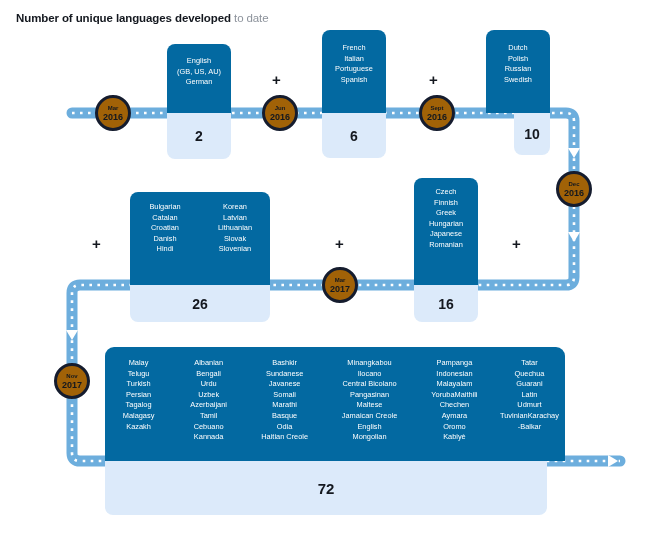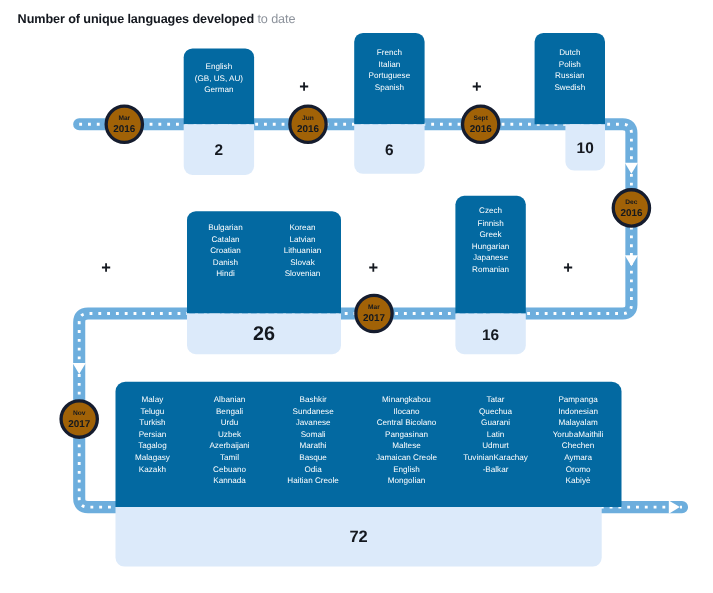--- a/index.html
+++ b/index.html
@@ -133,40 +133,40 @@
           <div>Dutch</div>
           <div>Polish</div>
           <div>Russian</div>
           <div>Swedish</div>
         </div>
       </div>
     </div>
     <div class="bot" style="height:42px;font-size:14px;margin-left:28px;">10</div>
   </div>
 
-  <div class="grp" id="g4" style="left:130px;top:192px;width:140px;margin-left:40px;">
+  <div class="grp" id="g4" style="left:130px;top:192px;width:140px;">
     <div class="top" style="height:93px;padding-top:10px;">
       <div class="cols">
         <div class="col" style="width:70px;">
           <div>Bulgarian</div>
           <div>Catalan</div>
           <div>Croatian</div>
           <div>Danish</div>
           <div>Hindi</div>
         </div>
         <div class="col" style="width:70px;">
           <div>Korean</div>
           <div>Latvian</div>
           <div>Lithuanian</div>
           <div>Slovak</div>
           <div>Slovenian</div>
         </div>
       </div>
     </div>
-    <div class="bot" style="height:37px;font-size:18px;">26</div>
+    <div class="bot" style="height:37px;font-size:14px;">26</div>
   </div>
 
   <div class="grp" id="g5" style="left:414px;top:178px;width:64px;">
     <div class="top" style="height:107px;padding-top:9px;">
       <div class="cols">
         <div class="col">
           <div>Czech</div>
           <div>Finnish</div>
           <div>Greek</div>
           <div>Hungarian</div>
@@ -213,39 +213,39 @@
         <div class="col" style="width:92px;">
           <div>Minangkabou</div>
           <div>Ilocano</div>
           <div>Central Bicolano</div>
           <div>Pangasinan</div>
           <div>Maltese</div>
           <div>Jamaican Creole</div>
           <div>English</div>
           <div>Mongolian</div>
         </div>
-        <div class="col" style="width:72px;">
-          <div>Tatar</div>
-          <div>Quechua</div>
-          <div>Guarani</div>
-          <div>Latin</div>
-          <div>Udmurt</div>
-          <div>TuvinianKarachay</div>
-          <div>-Balkar</div>
-        </div>
         <div class="col" style="width:80px;">
           <div>Pampanga</div>
           <div>Indonesian</div>
           <div>Malayalam</div>
           <div>YorubaMaithili</div>
           <div>Chechen</div>
           <div>Aymara</div>
           <div>Oromo</div>
           <div>Kabiyè</div>
         </div>
+        <div class="col" style="width:72px;">
+          <div>Tatar</div>
+          <div>Quechua</div>
+          <div>Guarani</div>
+          <div>Latin</div>
+          <div>Udmurt</div>
+          <div>TuvinianKarachay</div>
+          <div>-Balkar</div>
+        </div>
       </div>
     </div>
   </div>
 
   <div class="bot" style="position:absolute;left:105px;top:461px;width:442px;height:54px;
               background:#dceafa;border-radius:0 0 8px 8px;font-size:15px;font-weight:bold;
               color:#14181f;display:flex;align-items:center;justify-content:center;">72</div>
 
   <div class="plus" style="left:272px;top:72px;">+</div>
   <div class="plus" style="left:429px;top:72px;">+</div>

